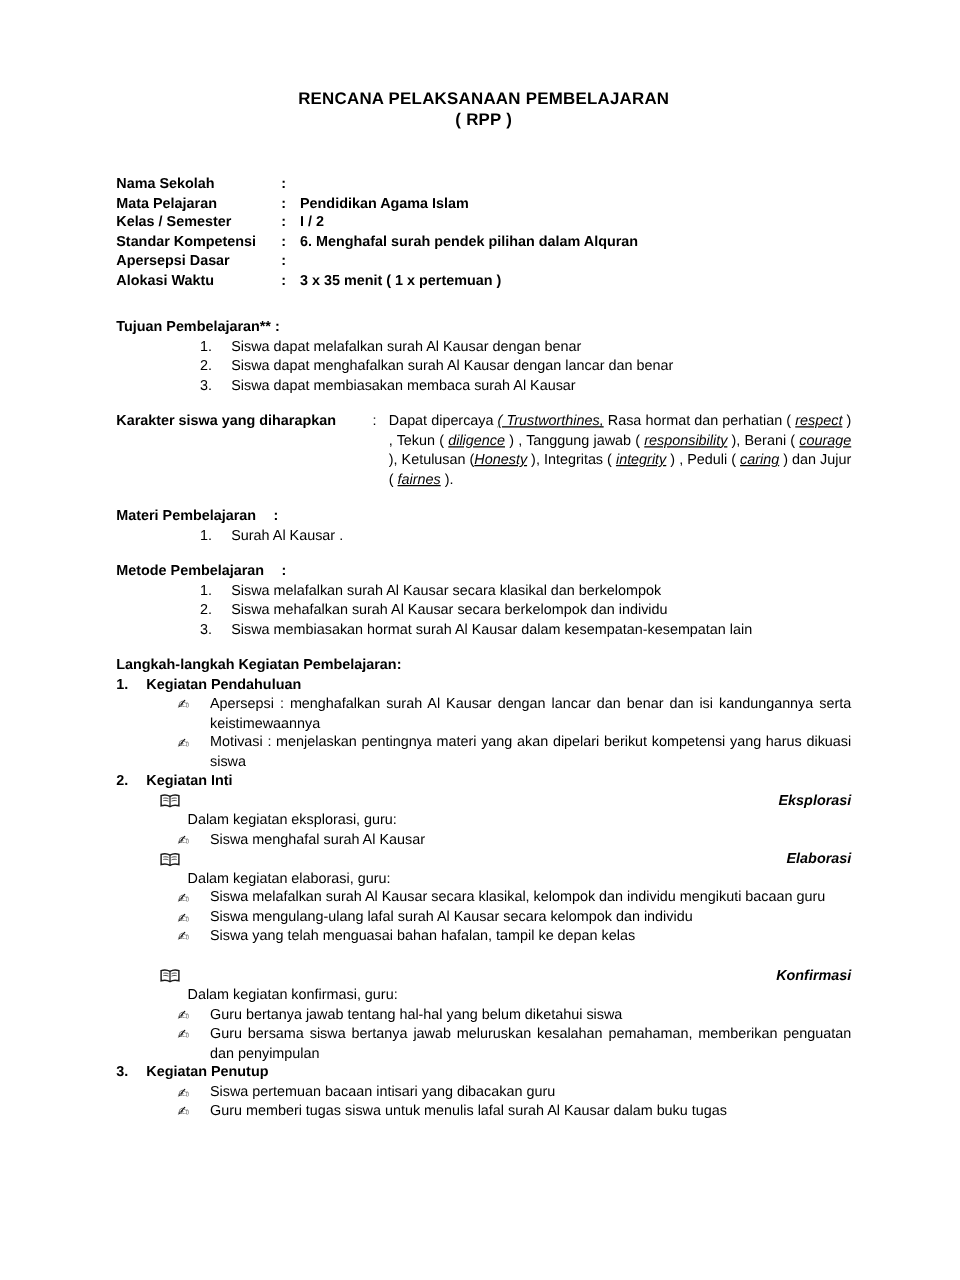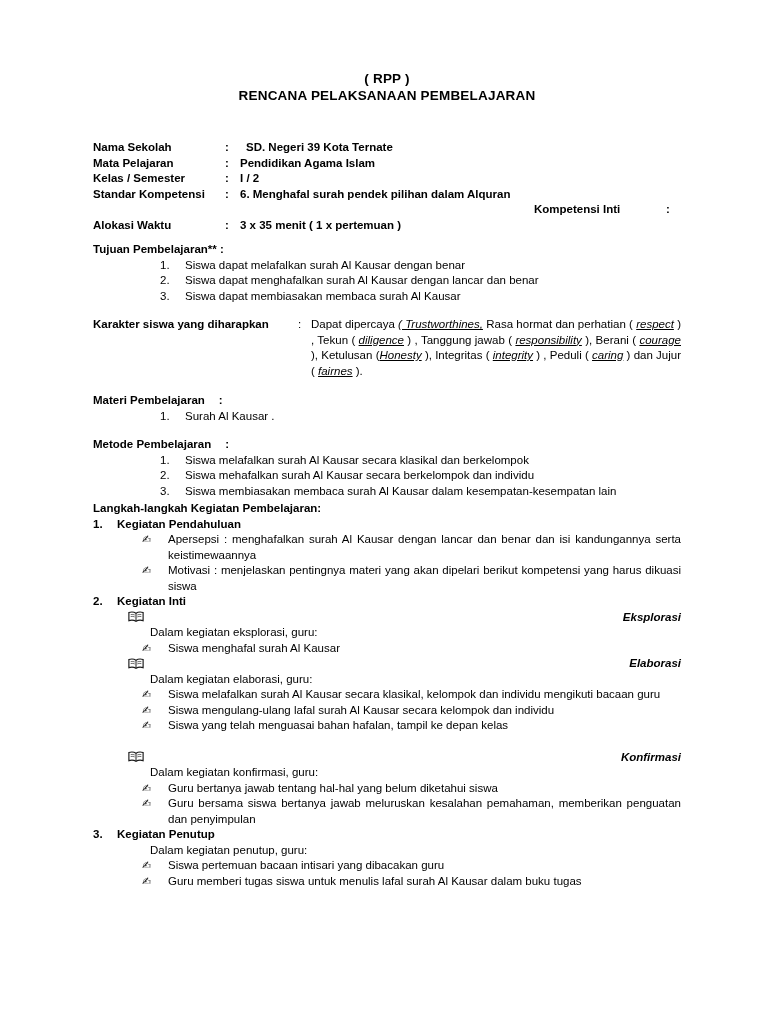--- a/index.html
+++ b/index.html
@@ -9,44 +9,44 @@
     font-size:11.5px;line-height:15.5px;
     -webkit-font-smoothing:antialiased;
   }
   .page{padding:70px 87px 0 93px;width:588px;}
 
   
   .doc-title{text-align:center;font-weight:bold;font-size:13.5px;line-height:17px;letter-spacing:.2px;}
 
   
   .fields{margin-top:36px;}
-  .f-row{display:flex;font-weight:bold;justify-content:flex-end;}
+  .f-row{display:flex;font-weight:bold;}
   .f-label{width:132px;flex:0 0 132px;}
   .f-colon{width:15px;flex:0 0 15px;}
   .f-value{flex:1;}
   .f-row.first .f-value{padding-left:6px;}
 
   
   .h{font-weight:bold;}
 
   
   .nlist .n-item{display:flex;padding-left:67px;}
   .n-num{width:25px;flex:0 0 25px;}
   .n-text{flex:1;}
 
-  .sec-tujuan{margin-top:9px;}
+  .sec-tujuan{margin-top:22px;}
   .sec-karakter{margin-top:13px;display:flex;}
   .k-label{flex:0 0 205px;width:205px;font-weight:bold;}
   .k-colon{flex:0 0 13px;width:13px;}
   .k-text{flex:1;text-align:justify;}
   .it{font-style:italic;text-decoration:underline;}
 
   .sec-materi{margin-top:14px;}
   .sec-metode{margin-top:13px;}
-  .sec-langkah{margin-top:2px;}
+  .sec-langkah{margin-top:13px;}
   .heading-colon{margin-left:14px;}
 
   
   .keg{display:flex;}
   .keg-num{width:24px;flex:0 0 24px;font-weight:bold;}
   .keg-title{font-weight:bold;}
 
   .bullet{display:flex;padding-left:49px;}
   .hand{width:26px;flex:0 0 26px;font-family:"DejaVu Sans",sans-serif;font-size:11px;color:#111;}
   .btxt{flex:1;text-align:justify;}
@@ -57,47 +57,46 @@
 
   .intro{padding-left:57px;}
   .sub-konfirmasi{margin-top:16px;}
 </style>
 </head>
 <body>
 
 <div class="page">
 
   <div class="doc-title">
+    <div>RENCANA PELAKSANAAN PEMBELAJARAN</div>
     <div>( RPP )</div>
-    <div>RENCANA PELAKSANAAN PEMBELAJARAN</div>
   </div>
 
   <div class="fields">
     <div class="f-row first">
       <span class="f-label">Nama Sekolah</span>
         <span class="f-colon">:</span>
-        <span class="f-value">SD. Negeri 39 Kota Ternate</span>
     </div>
     <div class="f-row">
       <span class="f-label">Mata Pelajaran</span>
         <span class="f-colon">:</span>
         <span class="f-value">Pendidikan Agama Islam</span>
     </div>
     <div class="f-row">
       <span class="f-label">Kelas / Semester</span>
         <span class="f-colon">:</span>
         <span class="f-value">I / 2</span>
     </div>
     <div class="f-row">
       <span class="f-label">Standar Kompetensi</span>
         <span class="f-colon">:</span>
         <span class="f-value">6. Menghafal surah pendek pilihan dalam Alquran</span>
     </div>
     <div class="f-row">
-      <span class="f-label">Kompetensi Inti</span>
+      <span class="f-label">Apersepsi Dasar</span>
         <span class="f-colon">:</span>
     </div>
     <div class="f-row">
       <span class="f-label">Alokasi Waktu</span>
         <span class="f-colon">:</span>
         <span class="f-value">3 x 35 menit ( 1 x pertemuan )</span>
     </div>
   </div>
 
   <div class="sec-tujuan">
@@ -140,21 +139,21 @@
       <div class="n-item">
           <span class="n-num">1.</span>
           <span class="n-text">Siswa melafalkan surah Al Kausar secara klasikal dan berkelompok</span>
         </div>
       <div class="n-item">
           <span class="n-num">2.</span>
           <span class="n-text">Siswa mehafalkan surah Al Kausar secara berkelompok dan individu</span>
         </div>
       <div class="n-item">
           <span class="n-num">3.</span>
-          <span class="n-text">Siswa membiasakan membaca surah Al Kausar dalam kesempatan-kesempatan lain</span>
+          <span class="n-text">Siswa membiasakan hormat surah Al Kausar dalam kesempatan-kesempatan lain</span>
         </div>
     </div>
   </div>
 
   <div class="sec-langkah">
     <div class="h">Langkah-langkah Kegiatan Pembelajaran:</div>
 
     <div class="keg">
       <span class="keg-num">1.</span>
         <span class="keg-title">Kegiatan Pendahuluan</span>
@@ -230,21 +229,20 @@
       <div class="bullet">
           <span class="hand">✍</span>
           <span class="btxt">Guru bersama siswa bertanya jawab meluruskan kesalahan pemahaman, memberikan penguatan dan penyimpulan</span>
         </div>
     </div>
 
     <div class="keg">
       <span class="keg-num">3.</span>
         <span class="keg-title">Kegiatan Penutup</span>
     </div>
-    <div class="intro">Dalam kegiatan penutup, guru:</div>
     <div class="bullet">
         <span class="hand">✍</span>
         <span class="btxt">Siswa pertemuan bacaan intisari yang dibacakan guru</span>
       </div>
     <div class="bullet">
         <span class="hand">✍</span>
         <span class="btxt">Guru memberi tugas siswa untuk menulis lafal surah Al Kausar dalam buku tugas</span>
       </div>
   </div>
 

